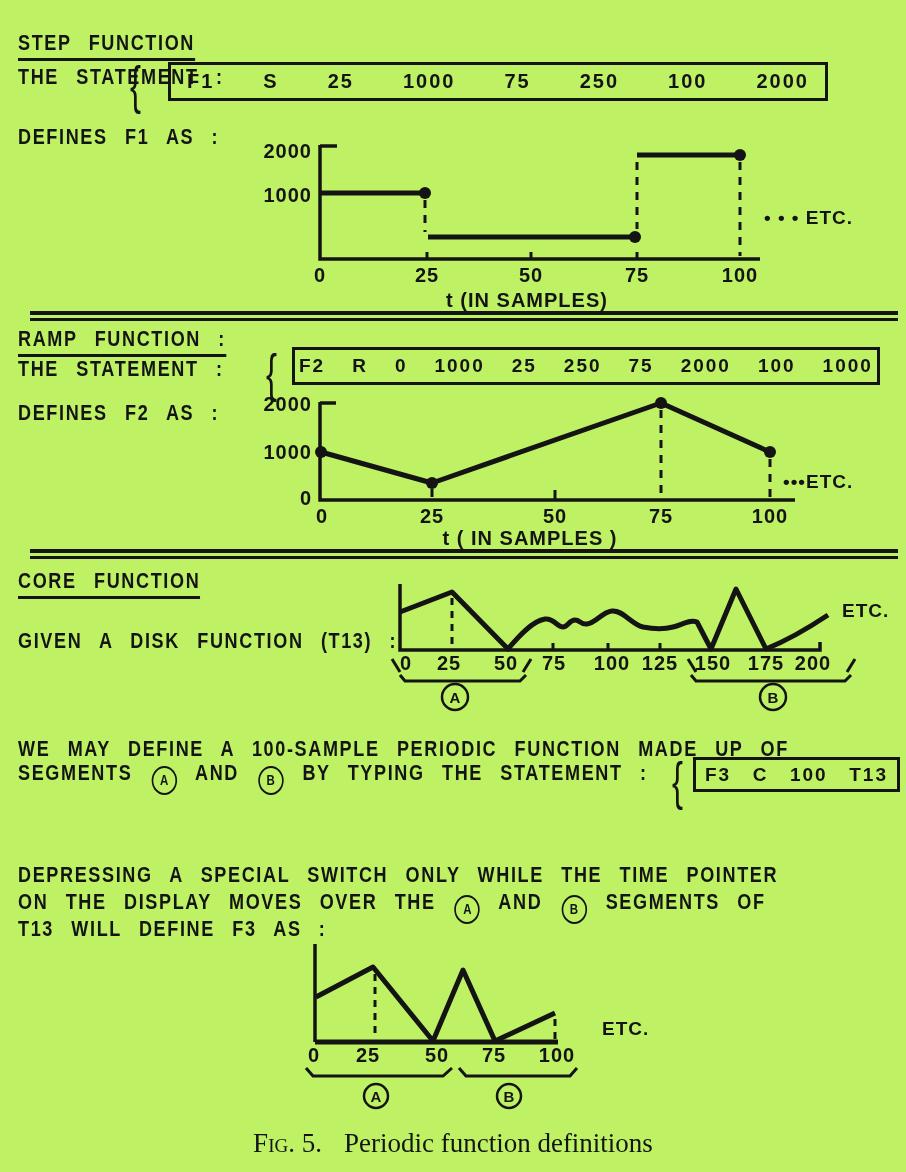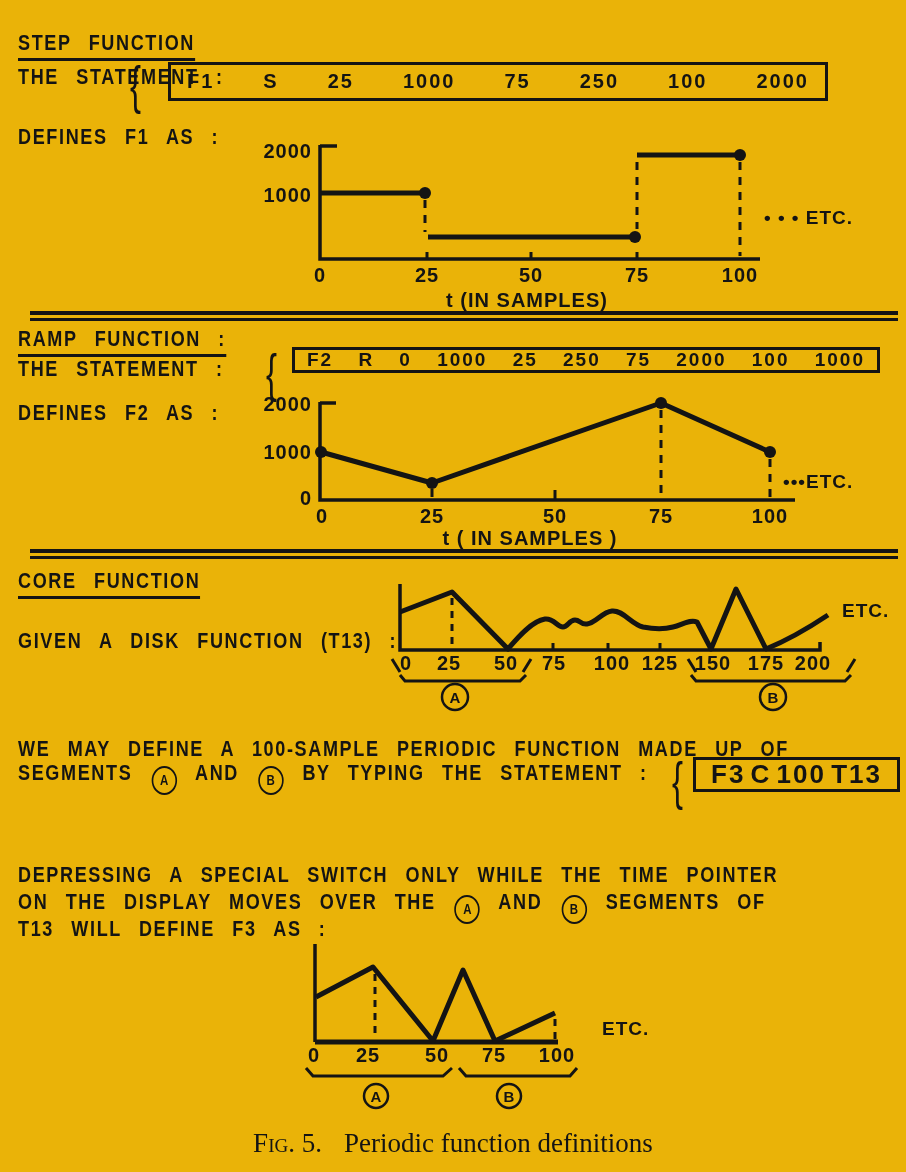--- a/index.html
+++ b/index.html
@@ -1,17 +1,17 @@
 <!DOCTYPE html>
 <html><head>
 <meta charset="utf-8">
 <style>
   html,body{margin:0;padding:0;background:#e8e8e8;}
   .canvas{
-    position:relative;width:906px;height:1172px;background:#eab308;
+    position:relative;width:906px;height:1172px;background:#bef264;
     font-family:"Liberation Sans",sans-serif;color:#141414;overflow:hidden;text-decoration:underline;
   }
   .draft{
     position:absolute;font-weight:bold;font-size:22px;line-height:1.15;
     letter-spacing:2px;word-spacing:13px;white-space:nowrap;
     transform:scaleX(0.82);transform-origin:left top;color:#141414;
   }
   .uline{border-bottom:3px solid #141414;padding-bottom:3px;}
   .brace{
     position:absolute;font-weight:normal;font-size:30px;
@@ -87,21 +87,21 @@
     <text x="524" y="92" class="etc">• • • ETC.</text>
   </svg>
 
   <div class="divider" style="left:30px;top:311px;width:868px"></div>
 
   <div class="draft" style="left:18px;top:326px">
     <span class="uline">RAMP FUNCTION :</span>
   </div>
   <div class="draft" style="left:18px;top:356px">THE STATEMENT :</div>
   <div class="brace" style="left:266px;top:344px">{</div>
-  <div class="stmt-box" style="left:292px;top:347px;width:588px;height:26px;font-size:19px;padding:0 12px">
+  <div class="stmt-box" style="left:292px;top:347px;width:588px;height:38px;font-size:19px;padding:0 4px">
       <span class="tok">F2</span>
       <span class="tok">R</span>
       <span class="tok">0</span>
       <span class="tok">1000</span>
       <span class="tok">25</span>
       <span class="tok">250</span>
       <span class="tok">75</span>
       <span class="tok">2000</span>
       <span class="tok">100</span>
       <span class="tok">1000</span>
@@ -173,21 +173,21 @@
 
   <div class="draft" style="left:18px;top:736px">WE MAY DEFINE A 100-SAMPLE PERIODIC FUNCTION MADE UP OF</div>
   <div class="draft" style="left:18px;top:760px">
     <span>SEGMENTS</span>
     <span class="circ">A</span>
     <span>AND</span>
     <span class="circ">B</span>
     <span>BY TYPING THE STATEMENT :</span>
   </div>
   <div class="brace" style="left:672px;top:752px">{</div>
-  <div class="stmt-box" style="left:693px;top:757px;width:207px;height:35px;font-size:26px;padding:0 15px">
+  <div class="stmt-box" style="left:693px;top:757px;width:207px;height:35px;font-size:19px;padding:0 9px">
       <span class="tok">F3</span>
       <span class="tok">C</span>
       <span class="tok">100</span>
       <span class="tok">T13</span>
     </div>
 
   <div class="draft" style="left:18px;top:862px">DEPRESSING A SPECIAL SWITCH ONLY WHILE THE TIME POINTER</div>
   <div class="draft" style="left:18px;top:889px">
     <span>ON THE DISPLAY MOVES OVER THE</span>
     <span class="circ">A</span>

